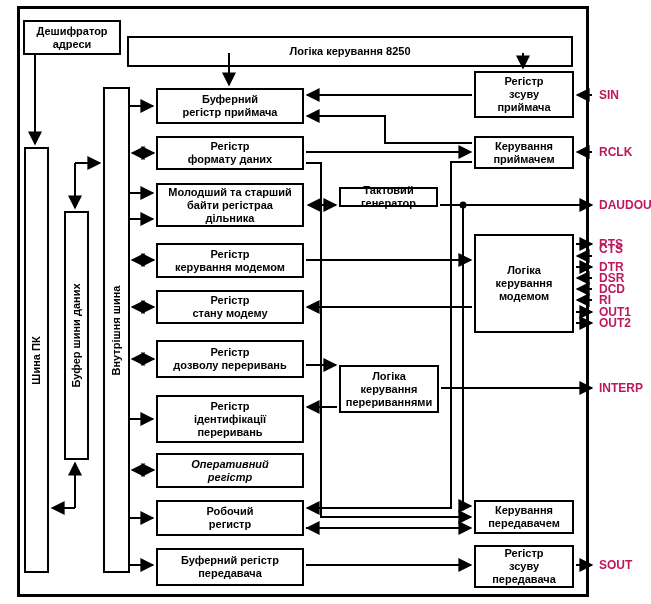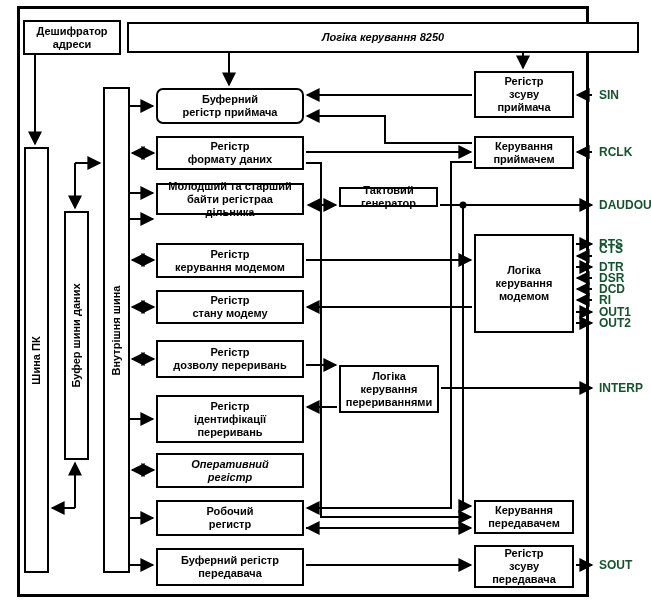--- a/index.html
+++ b/index.html
@@ -21,48 +21,48 @@
     display:flex;align-items:center;justify-content:center;
     text-align:center;
     font-size:11px;font-weight:bold;line-height:13px;color:#000;
   }
   .box .lbl{white-space:pre-line;}
   .box.vertical .lbl{
     transform:rotate(-90deg);white-space:nowrap;
   }
   
   .b-decoder{left:12px;top:20px;width:98px;height:35px;}
-  .b-logic8250{left:116px;top:22px;width:512px;height:31px;font-style:italic;}
+  .b-logic8250{left:116px;top:36px;width:446px;height:31px;}
   .b-pcbus{left:13px;top:147px;width:25px;height:426px;}
   .b-databuf{left:53px;top:211px;width:25px;height:249px;}
   .b-intbus{left:92px;top:87px;width:27px;height:486px;}
   
-  .b-rxbuf{left:145px;top:88px;width:148px;height:36px;border-radius:7px;}
+  .b-rxbuf{left:145px;top:88px;width:148px;height:36px;}
   .b-format{left:145px;top:136px;width:148px;height:34px;}
-  .b-divisor{left:145px;top:183px;width:148px;height:32px;}
+  .b-divisor{left:145px;top:183px;width:148px;height:44px;}
   .b-modemctl{left:145px;top:243px;width:148px;height:35px;}
   .b-modemst{left:145px;top:290px;width:148px;height:34px;}
   .b-intena{left:145px;top:340px;width:148px;height:38px;}
   .b-intid{left:145px;top:395px;width:148px;height:48px;}
   .b-oper{left:145px;top:453px;width:148px;height:35px;font-style:italic;}
   .b-work{left:145px;top:500px;width:148px;height:36px;}
   .b-txbuf{left:145px;top:548px;width:148px;height:38px;}
   
   .b-clock{left:328px;top:187px;width:99px;height:20px;}
   .b-intlogic{left:328px;top:365px;width:100px;height:48px;}
   
   .b-rxshift{left:463px;top:71px;width:100px;height:47px;}
   .b-rxctl{left:463px;top:136px;width:100px;height:33px;}
   .b-modemlogic{left:463px;top:234px;width:100px;height:99px;}
   .b-txctl{left:463px;top:500px;width:100px;height:34px;}
   .b-txshift{left:463px;top:545px;width:100px;height:43px;}
   
   .pin{
     position:absolute;left:588px;
-    font-size:12px;font-weight:bold;color:#14532d;line-height:12px;
+    font-size:12px;font-weight:bold;color:#be185d;line-height:12px;
     white-space:nowrap;
   }
   .p-sin{top:89px;}
   .p-rclk{top:146px;}
   .p-daudout{top:199px;}
   .p-rts{top:238px;}
   .p-cts{top:243px;}
   .p-dtr{top:261px;}
   .p-dsr{top:272px;}
   .p-dcd{top:283px;}

